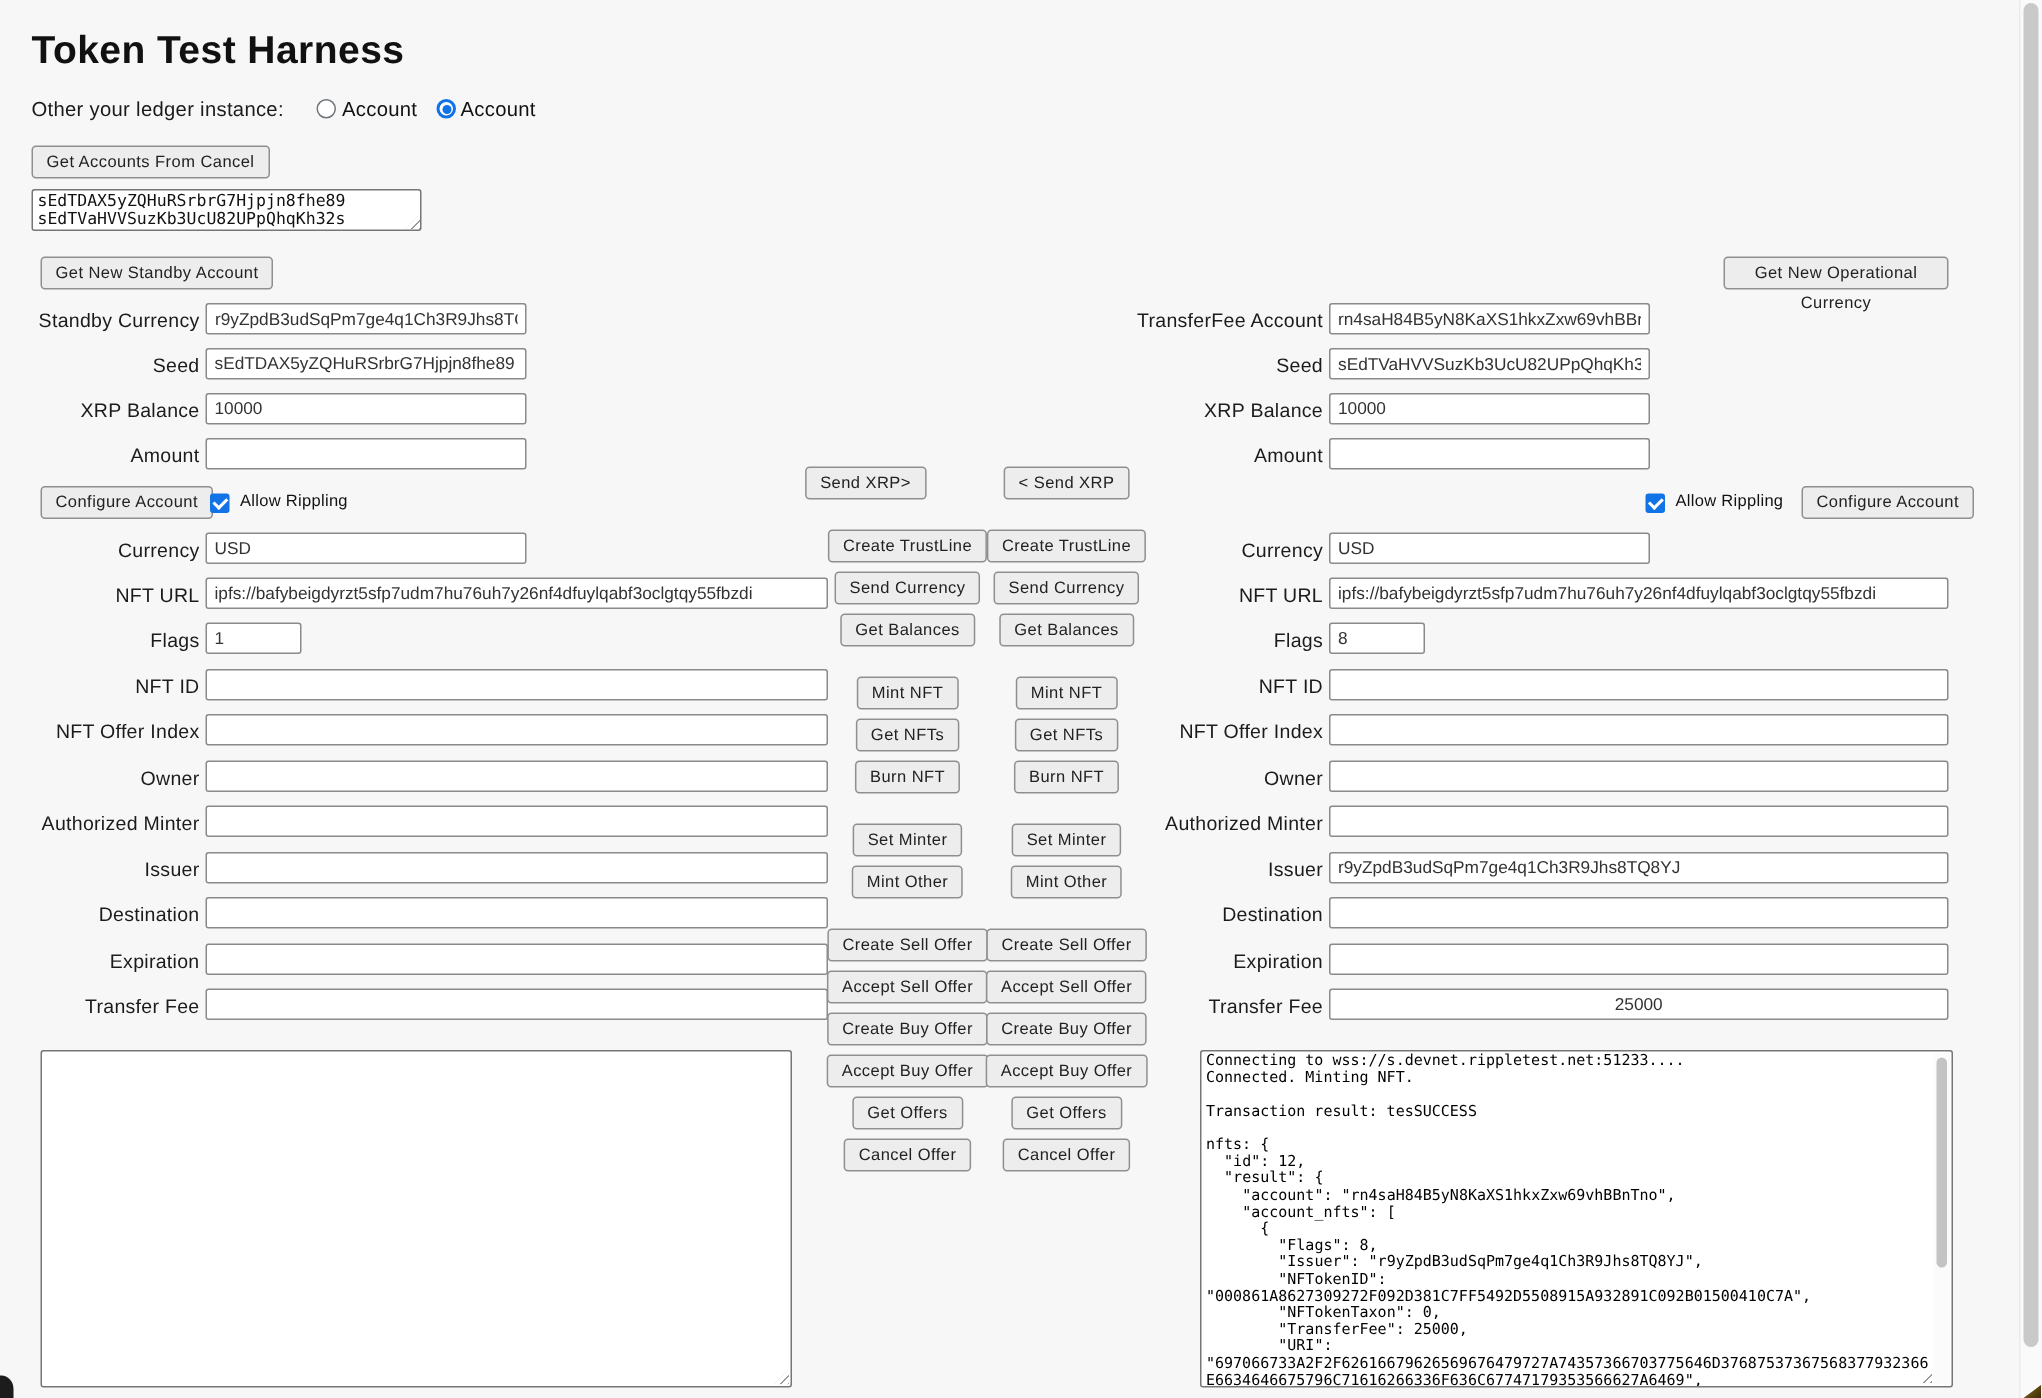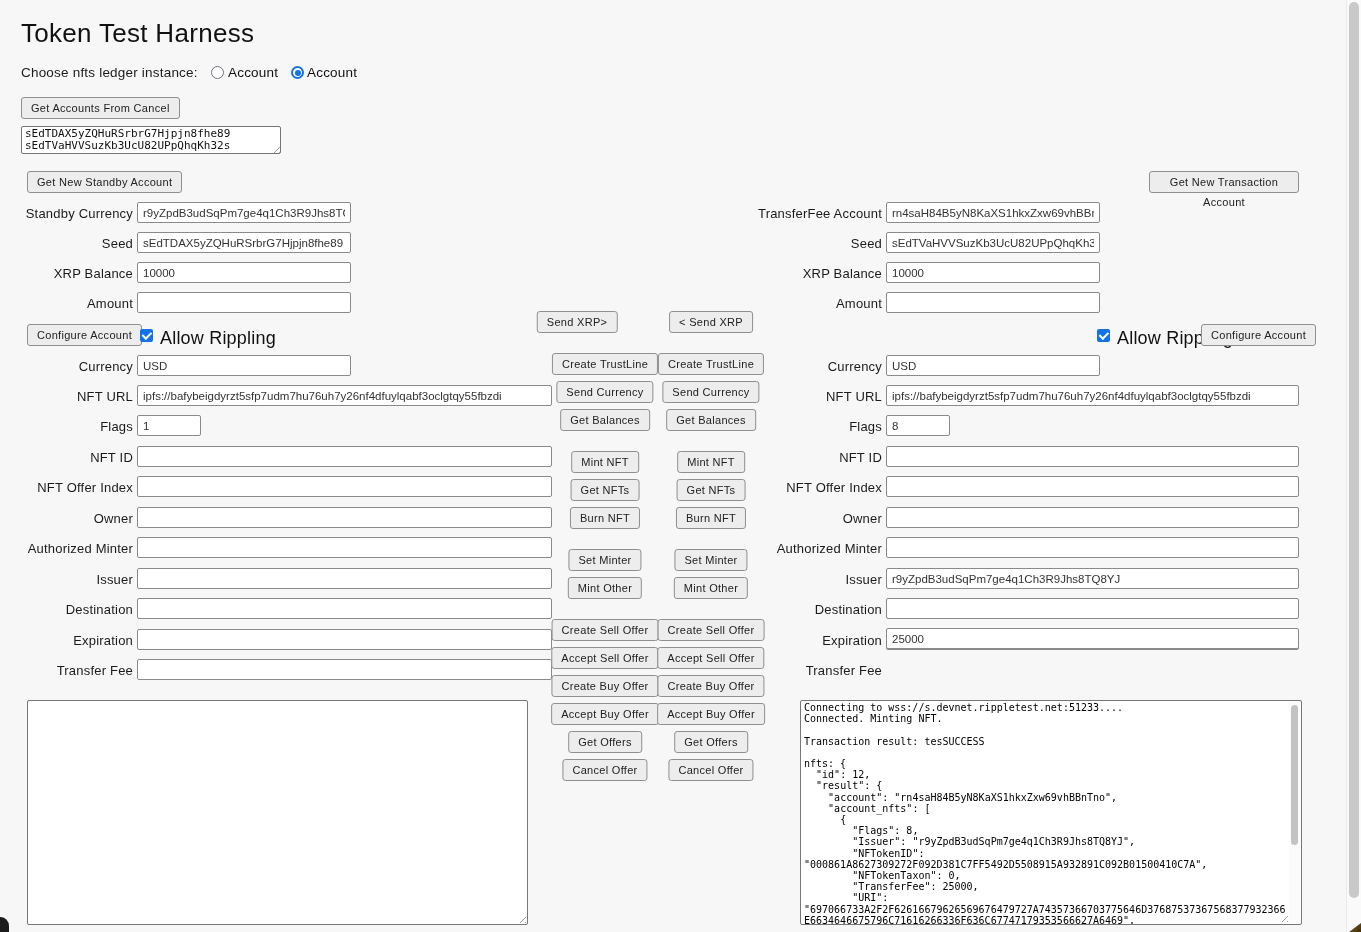--- a/index.html
+++ b/index.html
@@ -1,18 +1,18 @@
 <!DOCTYPE html>
 <html><head>
 <meta charset="utf-8">
 <style>
   html,body{margin:0;padding:0;background:#f7f7f8;}
   .screen{position:relative;width:1361px;height:932px;overflow:hidden;background:#f7f7f8;
           font-family:"Liberation Sans",sans-serif;color:#1e1e1e;}
-  .title{position:absolute;left:21px;top:18px;font-size:26px;font-weight:400;letter-spacing:.3px;color:#111;}
+  .title{position:absolute;left:21px;top:18px;font-size:26px;font-weight:700;letter-spacing:.3px;color:#111;}
   .prompt{position:absolute;left:21px;top:65px;font-size:13.5px;letter-spacing:.2px;color:#1b1b1b;}
   .radio{position:absolute;width:13px;height:13px;border-radius:50%;border:1.5px solid #70757a;background:#fff;box-sizing:border-box;}
   .radio.checked{border:2px solid #1273e6;}
   .radio.checked::after{content:"";position:absolute;inset:1.5px;border-radius:50%;background:#1273e6;}
   .rlabel{position:absolute;top:65px;font-size:13.5px;letter-spacing:.2px;color:#111;}
   .btn{position:absolute;height:22px;background:#ededed;border:1px solid #8f8f8f;border-radius:3px;
        font-family:"Liberation Sans",sans-serif;font-size:11px;letter-spacing:.3px;color:#222;
        padding:0 9px;line-height:20px;text-align:center;cursor:pointer;box-sizing:border-box;}
   .cbtn{transform:translateX(-50%);white-space:nowrap;}
   .seeds{position:absolute;left:21px;top:126px;width:260px;height:28px;box-sizing:border-box;
@@ -21,21 +21,21 @@
   .flabel{position:absolute;font-size:13px;letter-spacing:.2px;color:#1b1b1b;text-align:right;}
   .lab-l{left:0;width:133px;}
   .lab-r{left:640px;width:242px;}
   .fin{position:absolute;height:21px;box-sizing:border-box;border:1px solid #8a8a8a;border-radius:2px;
        background:#fff;font-family:"Liberation Sans",sans-serif;font-size:11.5px;color:#333;padding:1px 5px;}
   .in-l{left:137px;} .in-r{left:886px;}
   .w-med{width:214px;} .w-long{width:415px;} .w-long-r{width:413px;} .w-sm{width:64px;}
   .checkbox{position:absolute;width:13px;height:13px;background:#1273e6;border-radius:2px;}
   .checkbox::after{content:"";position:absolute;left:4px;top:1px;width:3.5px;height:7px;
        border:solid #fff;border-width:0 2px 2px 0;transform:rotate(45deg);}
-  .cklabel{position:absolute;font-size:18px;letter-spacing:.2px;color:#111;}
+  .cklabel{position:absolute;font-size:11px;letter-spacing:.2px;color:#111;}
   .bigta{position:absolute;left:27px;top:700px;width:501px;height:225px;box-sizing:border-box;
          border:1px solid #767676;border-radius:2px;background:#fff;resize:none;
          font-family:"DejaVu Sans Mono",monospace;font-size:10px;color:#111;}
   .results{position:absolute;left:800px;top:700px;width:502px;height:225px;box-sizing:border-box;
            border:1px solid #767676;border-radius:2px;background:#fff;overflow:hidden;}
   .results-text{position:absolute;inset:1px 14px 1px 3px;white-space:pre-wrap;overflow-wrap:break-word;
            font-family:"DejaVu Sans Mono",monospace;font-size:10px;line-height:11.2px;color:#000;}
   .ta-scroll{position:absolute;top:1px;right:1px;bottom:1px;width:11px;background:#fbfbfb;}
   .ta-thumb{position:absolute;top:3px;right:2px;width:7px;height:140px;border-radius:4px;background:#c3c3c3;}
   .grip{position:absolute;width:10px;height:10px;
@@ -47,33 +47,33 @@
   .corner-br{position:absolute;right:0;bottom:0;width:12px;height:9px;
              background:linear-gradient(135deg,#8a6a1f 0%,#3a2a08 100%);clip-path:polygon(100% 0,100% 100%,0 100%);}
 </style>
 </head>
 <body>
 
 <div class="screen">
 
   <div class="title">Token Test Harness</div>
 
-  <div class="prompt">Choose nfts ledger instance:</div>
+  <div class="prompt">Other your ledger instance:</div>
   <span class="radio" style="left:211px;top:66px"></span>
   <span class="rlabel" style="left:228px">Account</span>
   <span class="radio checked" style="left:291px;top:66px"></span>
   <span class="rlabel" style="left:307px">Account</span>
 
   <button class="btn" style="left:21px;top:97px">Get Accounts From Cancel</button>
   <textarea class="seeds" style="">sEdTDAX5yZQHuRSrbrG7Hjpjn8fhe89
 sEdTVaHVVSuzKb3UcU82UPpQhqKh32s</textarea>
   <div class="grip" style="left:270px;top:143px"></div>
 
   <button class="btn" style="left:27px;top:171px">Get New Standby Account</button>
-  <button class="btn" style="left:1149px;top:171px;width:150px">Get New Transaction Account</button>
+  <button class="btn" style="left:1149px;top:171px;width:150px">Get New Operational Currency</button>
 
   <div class="flabel lab-l" style="top:206px">Standby Currency</div>
   <input class="fin in-l w-med" style="top: 202px;" value="r9yZpdB3udSqPm7ge4q1Ch3R9Jhs8TQ8YJ">
   <div class="flabel lab-l" style="top:236px">Seed</div>
   <input class="fin in-l w-med" style="top: 232px;" value="sEdTDAX5yZQHuRSrbrG7Hjpjn8fhe89">
   <div class="flabel lab-l" style="top:266px">XRP Balance</div>
   <input class="fin in-l w-med" style="top: 262px;" value="10000">
   <div class="flabel lab-l" style="top:296px">Amount</div>
   <input class="fin in-l w-med" style="top: 292px;" value="">
 
@@ -131,21 +131,21 @@
   <input class="fin in-r w-long-r" style="top: 507px;" value="">
   <div class="flabel lab-r" style="top:541px">Authorized Minter</div>
   <input class="fin in-r w-long-r" style="top: 537px;" value="">
   <div class="flabel lab-r" style="top:572px">Issuer</div>
   <input class="fin in-r w-long-r" style="top: 568px;" value="r9yZpdB3udSqPm7ge4q1Ch3R9Jhs8TQ8YJ">
   <div class="flabel lab-r" style="top:602px">Destination</div>
   <input class="fin in-r w-long-r" style="top: 598px;" value="">
   <div class="flabel lab-r" style="top:633px">Expiration</div>
   <input class="fin in-r w-long-r" style="top: 629px;" value="">
   <div class="flabel lab-r" style="top:663px">Transfer Fee</div>
-  <input class="fin in-r w-long-r" style="top: 628px;" value="25000">
+  <input class="fin in-r w-long-r" style="top: 659px; text-align: center;" value="25000">
 
   <button class="btn cbtn" style="left:577px;top:311px">Send XRP&gt;</button>
   <button class="btn cbtn" style="left:605px;top:353px">Create TrustLine</button>
   <button class="btn cbtn" style="left:605px;top:381px">Send Currency</button>
   <button class="btn cbtn" style="left:605px;top:409px">Get Balances</button>
   <button class="btn cbtn" style="left:605px;top:451px">Mint NFT</button>
   <button class="btn cbtn" style="left:605px;top:479px">Get NFTs</button>
   <button class="btn cbtn" style="left:605px;top:507px">Burn NFT</button>
   <button class="btn cbtn" style="left:605px;top:549px">Set Minter</button>
   <button class="btn cbtn" style="left:605px;top:577px">Mint Other</button>

